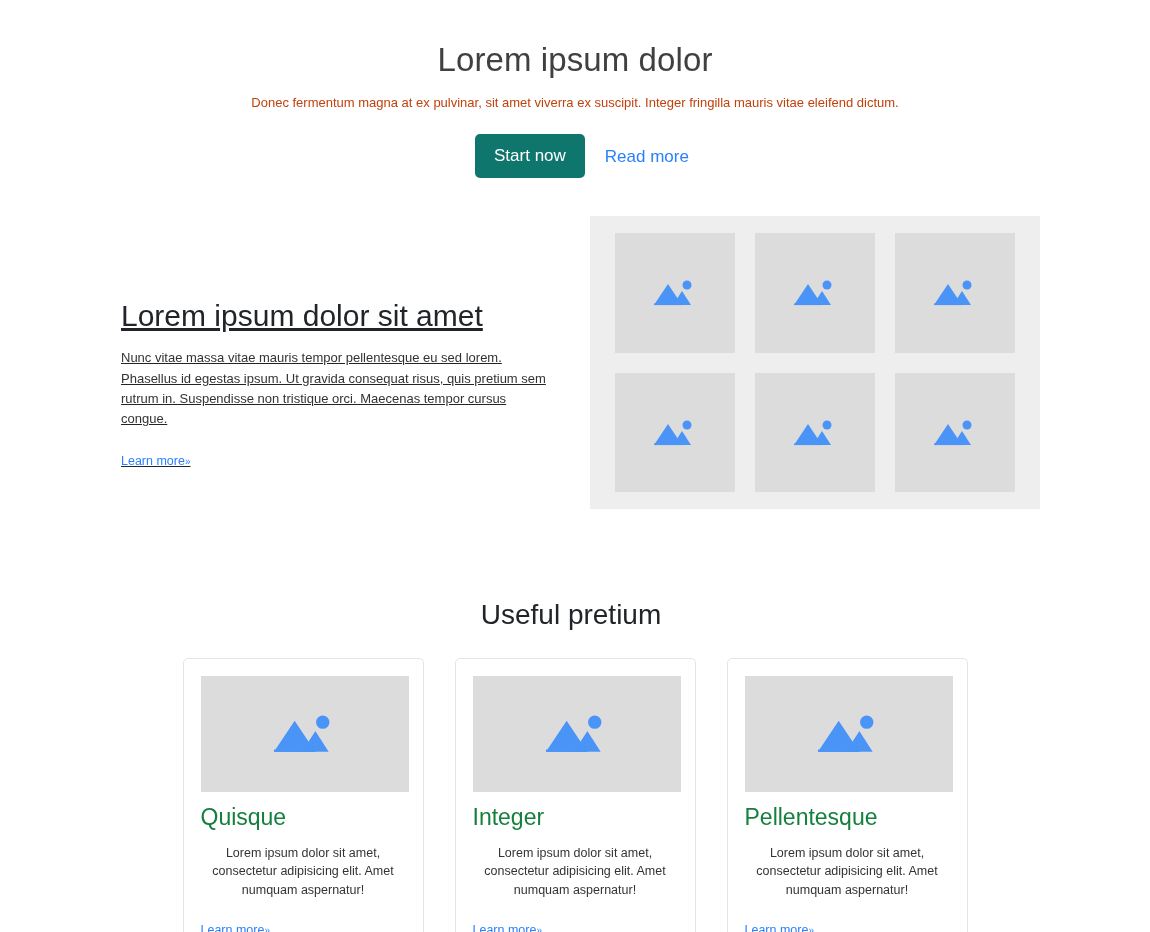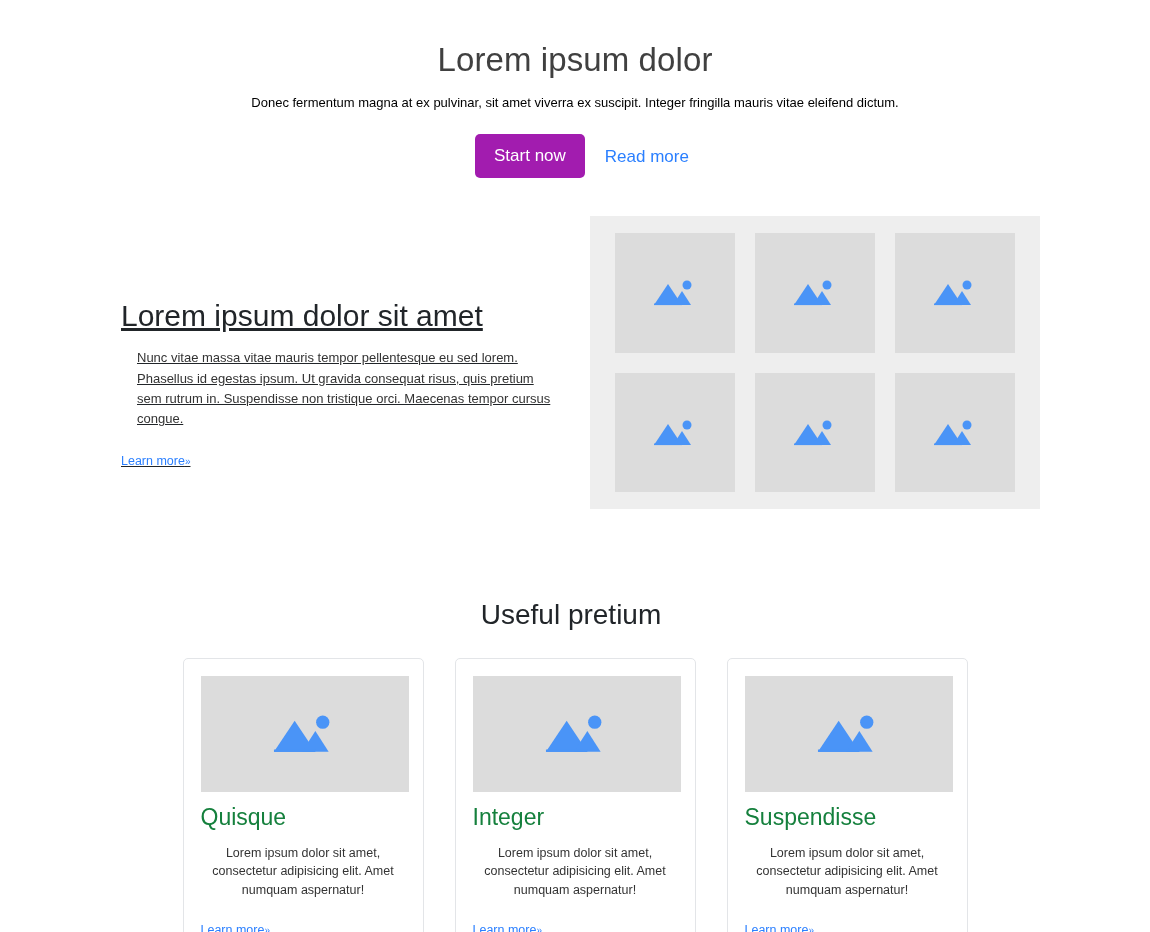--- a/index.html
+++ b/index.html
@@ -28,35 +28,35 @@
     font-weight: 400;
     line-height: 1.2;
     color: #404040;
     margin: 0 0 14px 0;
     letter-spacing: 0.1px;
   }
   .hero-sub {
     font-size: 13px;
     font-weight: 400;
     line-height: 1.45;
-    color: #000000;
+    color: #c2410c;
     margin: 0 auto;
     max-width: 800px;
   }
   .hero-actions {
     margin-top: 22px;
     display: flex;
     align-items: center;
     justify-content: center;
     gap: 20px;
     padding-left: 14px;
   }
   .btn-primary {
     display: inline-block;
-    background: #a21caf;
+    background: #0f766e;
     color: #ffffff;
     border: none;
     border-radius: 5px;
     font-family: "Liberation Sans", sans-serif;
     font-size: 17px;
     line-height: 1;
     padding: 13px 19px 14px 19px;
     cursor: pointer;
   }
   .btn-link {
@@ -84,21 +84,21 @@
     font-size: 30px;
     font-weight: 400;
     color: #212529;
     margin: 0 0 14px 0;
     line-height: 1.2;
   }
   .split-body {
     font-size: 13px;
     line-height: 1.55;
     color: #333333;
-    margin: 0 0 22px 16px;
+    margin: 0 0 22px 0;
     max-width: 428px;
   }
   .learn-link {
     color: #2a7fff;
     font-size: 12.5px;
     text-decoration: none;
     cursor: pointer;
     text-align: right;
   }
   .learn-link .chev {
@@ -291,19 +291,19 @@
 
     <div class="card">
       <div class="card-img">
         <svg class="ph-icon" width="68" height="48" viewBox="0 0 46 32">
           <polygon points="2,28 16,7 30,28" fill="#4a94f7"></polygon>
           <polygon points="21,28 30,14 39,28" fill="#4a94f7"></polygon>
           <circle cx="35" cy="8" r="4.5" fill="#4a94f7"></circle>
           <rect x="2" y="26.5" width="28" height="1.6" fill="#4a94f7"></rect>
         </svg>
       </div>
-      <h3 class="card-title">Suspendisse</h3>
+      <h3 class="card-title">Pellentesque</h3>
       <p class="card-body">Lorem ipsum dolor sit amet, consectetur adipisicing elit. Amet numquam aspernatur!</p>
       <a class="learn-link" href="#"><span>Learn more</span><span class="chev">»</span></a>
     </div>
 
   </div>
 </section>
 
 </body></html>

